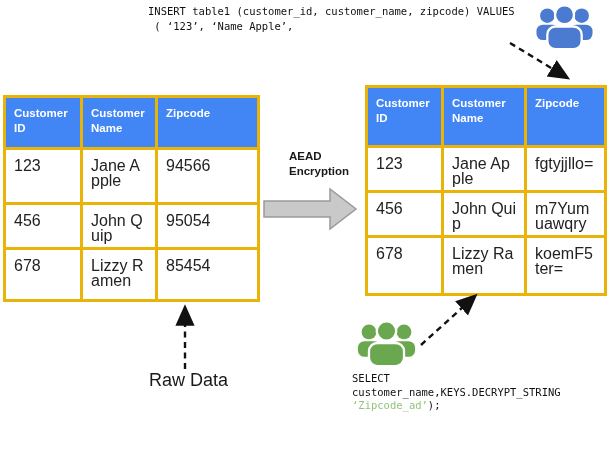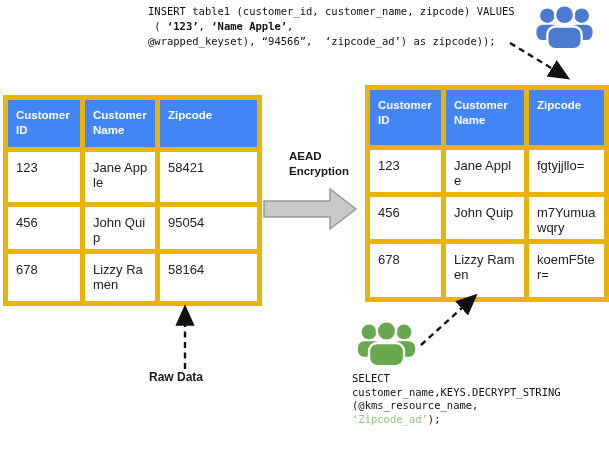--- a/index.html
+++ b/index.html
@@ -4,50 +4,49 @@
 <style>
   html,body{margin:0;padding:0;background:#fff;}
   .canvas{position:relative;width:609px;height:469px;background:#fff;overflow:hidden;
           font-family:"Liberation Sans",sans-serif;color:#1a1a1a;}
 
   
   .code{position:absolute;font-family:"DejaVu Sans Mono",monospace;color:#111;}
   .code .code-line{white-space:pre;}
   .insert-code{left:148px;top:4px;font-size:10.5px;line-height:15px;}
   .select-code{left:352px;top:372px;font-size:10.5px;line-height:13.5px;}
-  .b{font-weight:bold;}
+  .b{font-weight:normal;}
 
   
   table.tbl{position:absolute;border-collapse:collapse;table-layout:fixed;background:#fff;}
-  .tbl th,.tbl td{border:5px solid #eab308;vertical-align:top;text-align:left;
+  .tbl th,.tbl td{border:3px solid #eab308;vertical-align:top;text-align:left;
                   padding:8px 7px 4px 8px;overflow:hidden;}
   .tbl th{color:#fff;font-weight:bold;font-size:11.5px;line-height:15px;}
-  .tbl td{font-size:13px;line-height:15px;color:#222;word-break:break-all;margin-top:43px;}
+  .tbl td{font-size:16px;line-height:15px;color:#222;word-break:break-all;margin-top:43px;}
   .left-tbl{left:3px;top:95px;width:254px;}
   .right-tbl{left:365px;top:85px;width:239px;}
   .left-tbl tr.hr{height:52px;} .left-tbl tr.r0{height:55px;}
   .left-tbl tr.r1{height:39px;} .left-tbl tr.r2{height:52px;}
   .right-tbl tr.hr{height:60px;} .right-tbl tr.r0{height:43px;}
   .right-tbl tr.r1{height:44px;} .right-tbl tr.r2{height:58px;}
 
   
   .aead-label{position:absolute;left:272px;top:149px;font-weight:bold;font-size:11.5px;line-height:15px;margin-left:17px;}
-  .raw-label{position:absolute;left:149px;top:370px;font-weight:bold;font-size:12px;}
+  .raw-label{position:absolute;left:149px;top:370px;font-weight:normal;font-size:18px;}
 
   .abs{position:absolute;}
 </style>
 </head>
 <body>
 
 <div class="canvas">
 
   <div class="code insert-code">
     <div class="code-line"><span>INSERT table1 (customer_id, customer_name, zipcode) VALUES</span></div>
     <div class="code-line"><span> ( </span><span class="b">‘123’</span><span>, </span><span class="b">‘Name Apple’</span><span>,</span></div>
-    <div class="code-line"><span>@wrapped_keyset), “94566”,  ‘zipcode_ad’) as zipcode));</span></div>
   </div>
 
   <svg class="abs" style="left:534px;top:3px;" width="61" height="47" viewBox="0 0 64 52">
     <g fill="#4a7bd0">
       <circle cx="13" cy="14" r="8"></circle>
       <rect x="1" y="24" width="25" height="17" rx="7"></rect>
       <circle cx="51" cy="14" r="8"></circle>
       <rect x="38" y="24" width="25" height="17" rx="7"></rect>
       <circle cx="32" cy="13" r="10.5" stroke="#ffffff" stroke-width="2.5"></circle>
       <rect x="13" y="26" width="38" height="25" rx="9" stroke="#ffffff" stroke-width="2.5"></rect>
@@ -73,31 +72,31 @@
       <tr class="hr">
         <th style="background: rgb(66, 133, 244);">Customer ID</th>
         <th style="background: rgb(66, 133, 244);">Customer Name</th>
         <th style="background: rgb(66, 133, 244);">Zipcode</th>
       </tr>
     </thead>
     <tbody>
       <tr class="r0">
         <td>123</td>
         <td>Jane Apple</td>
-        <td>58421</td>
+        <td>94566</td>
       </tr>
       <tr class="r1">
         <td>456</td>
         <td>John Quip</td>
         <td>95054</td>
       </tr>
       <tr class="r2">
         <td>678</td>
         <td>Lizzy Ramen</td>
-        <td>58164</td>
+        <td>85454</td>
       </tr>
     </tbody>
   </table>
 
   <div class="aead-label">
     <div>AEAD</div>
     <div>Encryption</div>
   </div>
   <svg class="abs" style="left:263px;top:186px;" width="95" height="46" viewBox="0 0 95 46">
     <polygon points="1,15 67,15 67,3 93,23 67,43 67,31 1,31" stroke="#9a9a9a" stroke-width="1.5" fill="#c9c9c9"></polygon>
@@ -161,17 +160,16 @@
       <marker id="ah3" markerWidth="10" markerHeight="9" refX="7" refY="4" orient="auto">
         <polygon points="0,0 9,4 0,8" fill="#111"></polygon>
       </marker>
     </defs>
     <line x1="8" y1="57" x2="61" y2="9" stroke="#111" stroke-width="2.4" stroke-dasharray="6,4.5" marker-end="url(#ah3)"></line>
   </svg>
 
   <div class="code select-code">
     <div class="code-line"><span>SELECT</span></div>
     <div class="code-line"><span>customer_name,KEYS.DECRYPT_STRING</span></div>
-    <div class="code-line"><span>(@kms_resource_name,</span></div>
     <div class="code-line"><span style="color: rgb(147, 196, 125);">‘Zipcode_ad’</span><span>);</span></div>
   </div>
 
 </div>
 
 </body></html>

